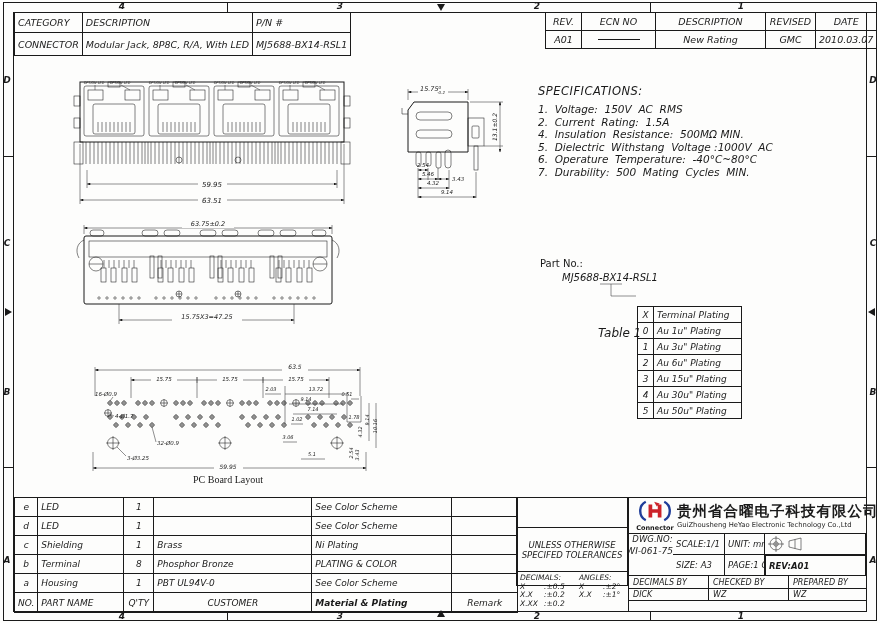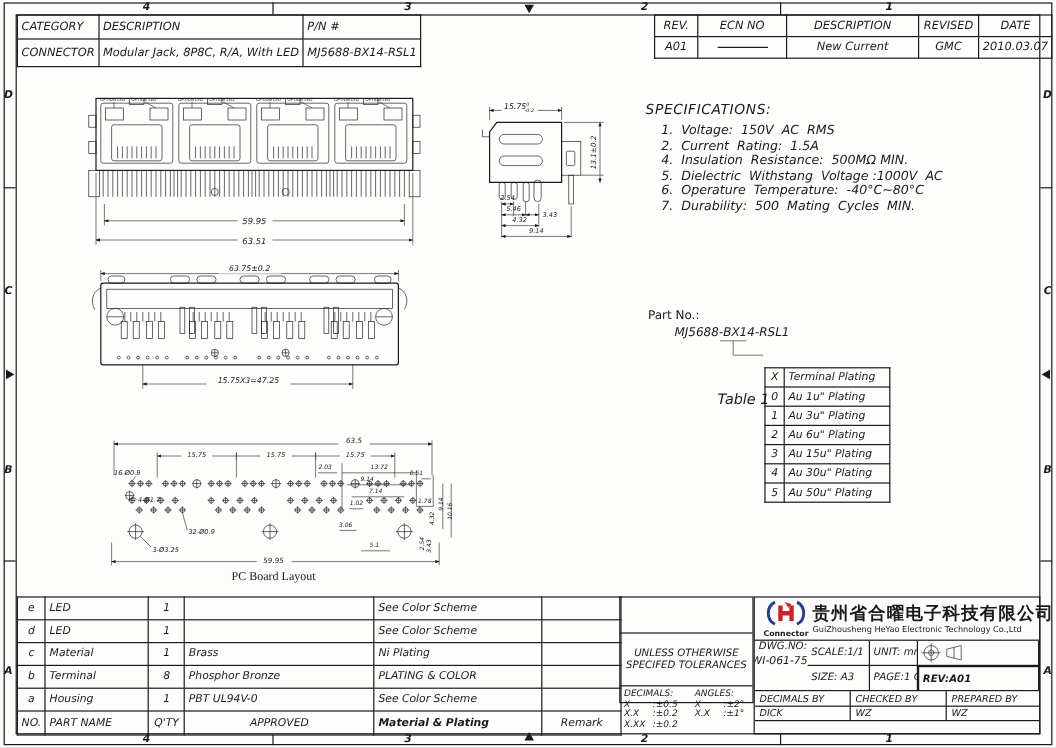--- a/index.html
+++ b/index.html
@@ -21,21 +21,21 @@
   td{border:1px solid #1a1a1a;padding:0 3px;height:19px;font-size:9px;white-space:nowrap;overflow:hidden}
   .header-table{left:14px;top:12px}
   .header-table td{text-align:left;font-size:9.5px;height:20px}
   .header-table tr:last-child td{height:23px}
   .rev-table{left:545px;top:12px}
   .rev-table td{text-align:center;font-size:9.5px;height:18px}
   .ecn-dash{width:42px;border-top:1.6px solid #1a1a1a;margin:0 auto}
 
   .specs{position:absolute;left:538px;top:84px;font-style:italic}
   .specs .title{font-size:11.5px;letter-spacing:.5px;margin-bottom:5px}
-  .specs .item{font-size:10.5px;line-height:12.6px;margin-left:13px;white-space:pre}
+  .specs .item{font-size:10.5px;line-height:12.6px;white-space:pre}
 
   .partno-label{position:absolute;left:540px;top:258px;font-size:10px;}
   .partno-value{position:absolute;left:562px;top:272px;font-size:10px;font-style:italic}
   .t1-caption{position:absolute;left:598px;top:326px;font-size:12px;font-style:italic}
   .table1{left:637px;top:306px}
   .table1 td{height:16px;font-size:9px}
   .table1 td:first-child{text-align:center;width:16px}
   .table1 td:last-child{width:88px}
 
   .bom{left:14px;top:497px}
@@ -152,21 +152,21 @@
       <td>ECN NO</td>
       <td>DESCRIPTION</td>
       <td>REVISED</td>
       <td>DATE</td>
     </tr>
     <tr>
       <td>A01</td>
       <td>
             <div class="ecn-dash"></div>
           </td>
-      <td>New Current</td>
+      <td>New Rating</td>
       <td>GMC</td>
       <td>2010.03.07</td>
     </tr>
   </tbody>
     </table>
 
   <svg style="left:68px;top:80px" width="288" height="140" viewBox="0 0 288 140">
     <defs>
       <marker id="fL" orient="auto" markerWidth="7" markerHeight="5" refX="0.5" refY="2.5">
           <path d="M6.5 0L0 2.5L6.5 5z" fill="#1a1a1a"></path>
@@ -499,21 +499,21 @@
     <tr>
       <td class="c">d</td>
       <td>LED</td>
       <td class="c">1</td>
       <td></td>
       <td>See Color Scheme</td>
       <td></td>
     </tr>
     <tr>
       <td class="c">c</td>
-      <td>Material</td>
+      <td>Shielding</td>
       <td class="c">1</td>
       <td>Brass</td>
       <td>Ni Plating</td>
       <td></td>
     </tr>
     <tr>
       <td class="c">b</td>
       <td>Terminal</td>
       <td class="c">8</td>
       <td>Phosphor Bronze</td>
@@ -525,21 +525,21 @@
       <td>Housing</td>
       <td class="c">1</td>
       <td>PBT UL94V-0</td>
       <td>See Color Scheme</td>
       <td></td>
     </tr>
     <tr>
       <td class="c" style="height:20px">NO.</td>
       <td>PART NAME</td>
       <td class="c">Q'TY</td>
-      <td class="c">APPROVED</td>
+      <td class="c">CUSTOMER</td>
       <td class="hdr-mp">Material &amp; Plating</td>
       <td class="c">Remark</td>
     </tr>
   </tbody>
     </table>
 
   <div class="tolblock">
     <div class="tol-spacer"></div>
     <div class="tol-title">
       <span>UNLESS OTHERWISE</span>

